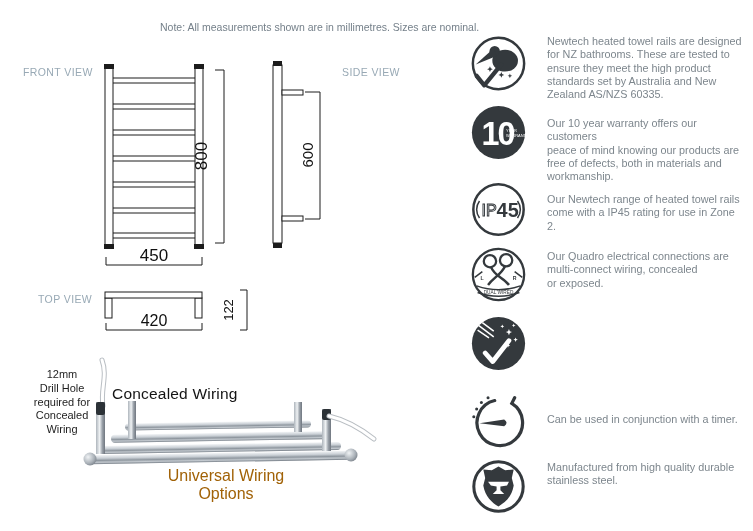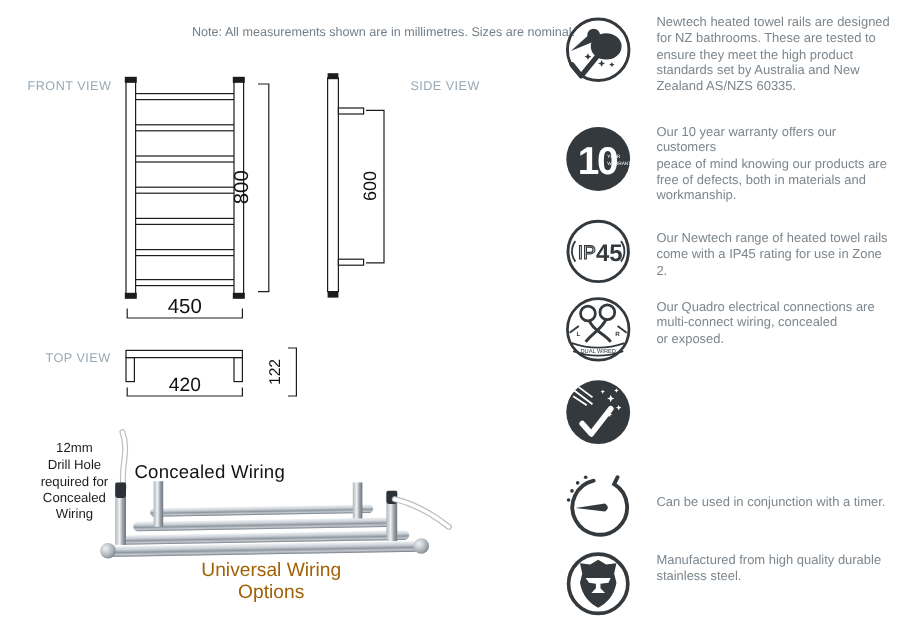--- a/index.html
+++ b/index.html
@@ -141,21 +141,21 @@
   </svg>
 
   <div class="abs drill-note">12mm
 Drill Hole
 required for
 Concealed
 Wiring</div>
   <div class="abs wire-label" style="left:112px;top:385px;">Concealed Wiring</div>
   <div class="abs caption-label">Universal Wiring Options</div>
 
-  <div class="feature" style="top:13px;">
+  <div class="feature" style="top:35px;">
     <svg class="ic" viewBox="0 0 60 60">
       <circle cx="30" cy="30" r="27" class="ink-s" stroke-width="2.6"></circle>
       <ellipse class="ink" cx="37" cy="27" rx="13.5" ry="11.5"></ellipse>
       <circle class="ink" cx="26" cy="17" r="5.5"></circle>
       <path class="ink" d="M25,14 L6,31 L28,22 Z"></path>
       <path class="ink-s" d="M7,43 L15,53 L33,31" stroke-width="4.5" stroke-linecap="round" stroke-linejoin="round"></path>
       <g class="ink">
         <path transform="translate(21,36)" d="M0,-3 L0.9,-0.9 L3,0 L0.9,0.9 L0,3 L-0.9,0.9 L-3,0 L-0.9,-0.9 Z"></path>
         <path transform="translate(33,42)" d="M0,-3 L0.9,-0.9 L3,0 L0.9,0.9 L0,3 L-0.9,0.9 L-3,0 L-0.9,-0.9 Z"></path>
         <path transform="translate(42,43)" d="M0,-2.4 L0.7,-0.7 L2.4,0 L0.7,0.7 L0,2.4 L-0.7,0.7 L-2.4,0 L-0.7,-0.7 Z"></path>
@@ -168,21 +168,21 @@
 Zealand AS/NZS 60335.</div>
   </div>
 
   <div class="feature" style="top:104px;">
     <svg class="ic" viewBox="0 0 60 60">
       <circle cx="30" cy="30" r="28" class="ink"></circle>
       <text x="12" y="43" font-size="34" fill="#ffffff" font-weight="bold" style="letter-spacing:-2px;">10</text>
       <text x="38" y="29" font-size="4.2" fill="#ffffff">YEAR</text>
       <text x="38" y="35" font-size="4.2" fill="#ffffff">WARRANTY</text>
     </svg>
-    <div class="tx" style="margin-top:0;">Our 10 year warranty offers our customers
+    <div class="tx" style="margin-top:13px;">Our 10 year warranty offers our customers
 peace of mind knowing our products are
 free of defects, both in materials and
 workmanship.</div>
   </div>
 
   <div class="feature" style="top:181px;">
     <svg class="ic" viewBox="0 0 60 60">
       <circle cx="30" cy="30" r="26.5" class="ink-s" stroke-width="2.6"></circle>
       <path class="ink-s" d="M10,21 a15,15 0 0 0 0,18" stroke-width="1.6"></path>
       <path class="ink-s" d="M50,21 a15,15 0 0 1 0,18" stroke-width="1.6"></path>

